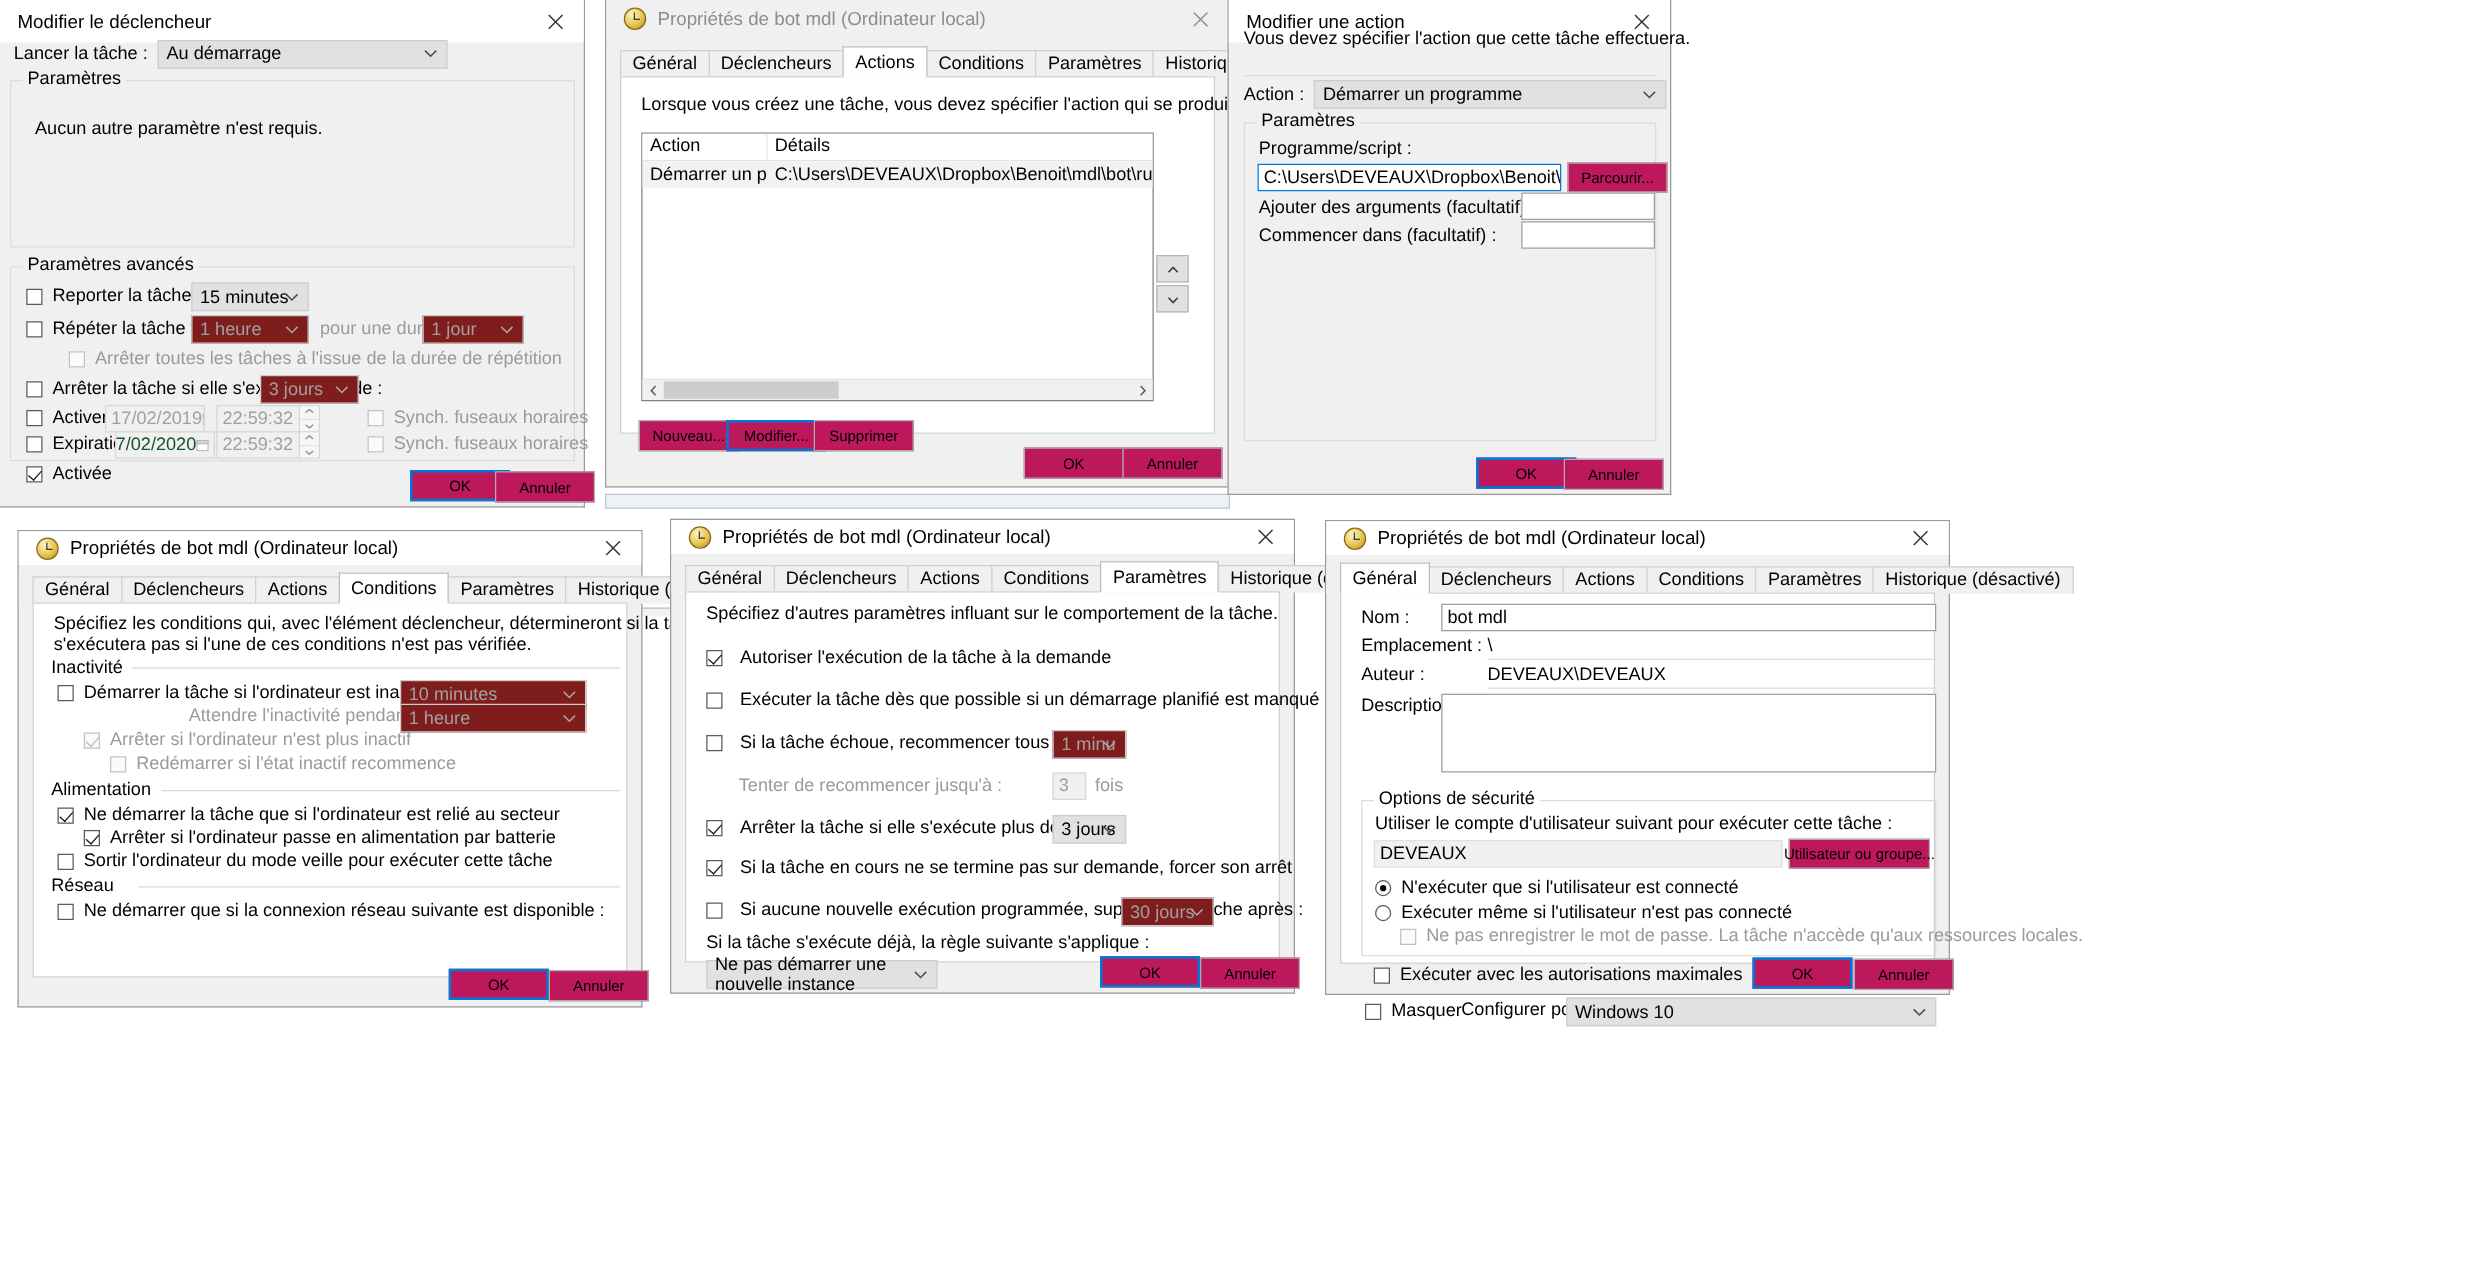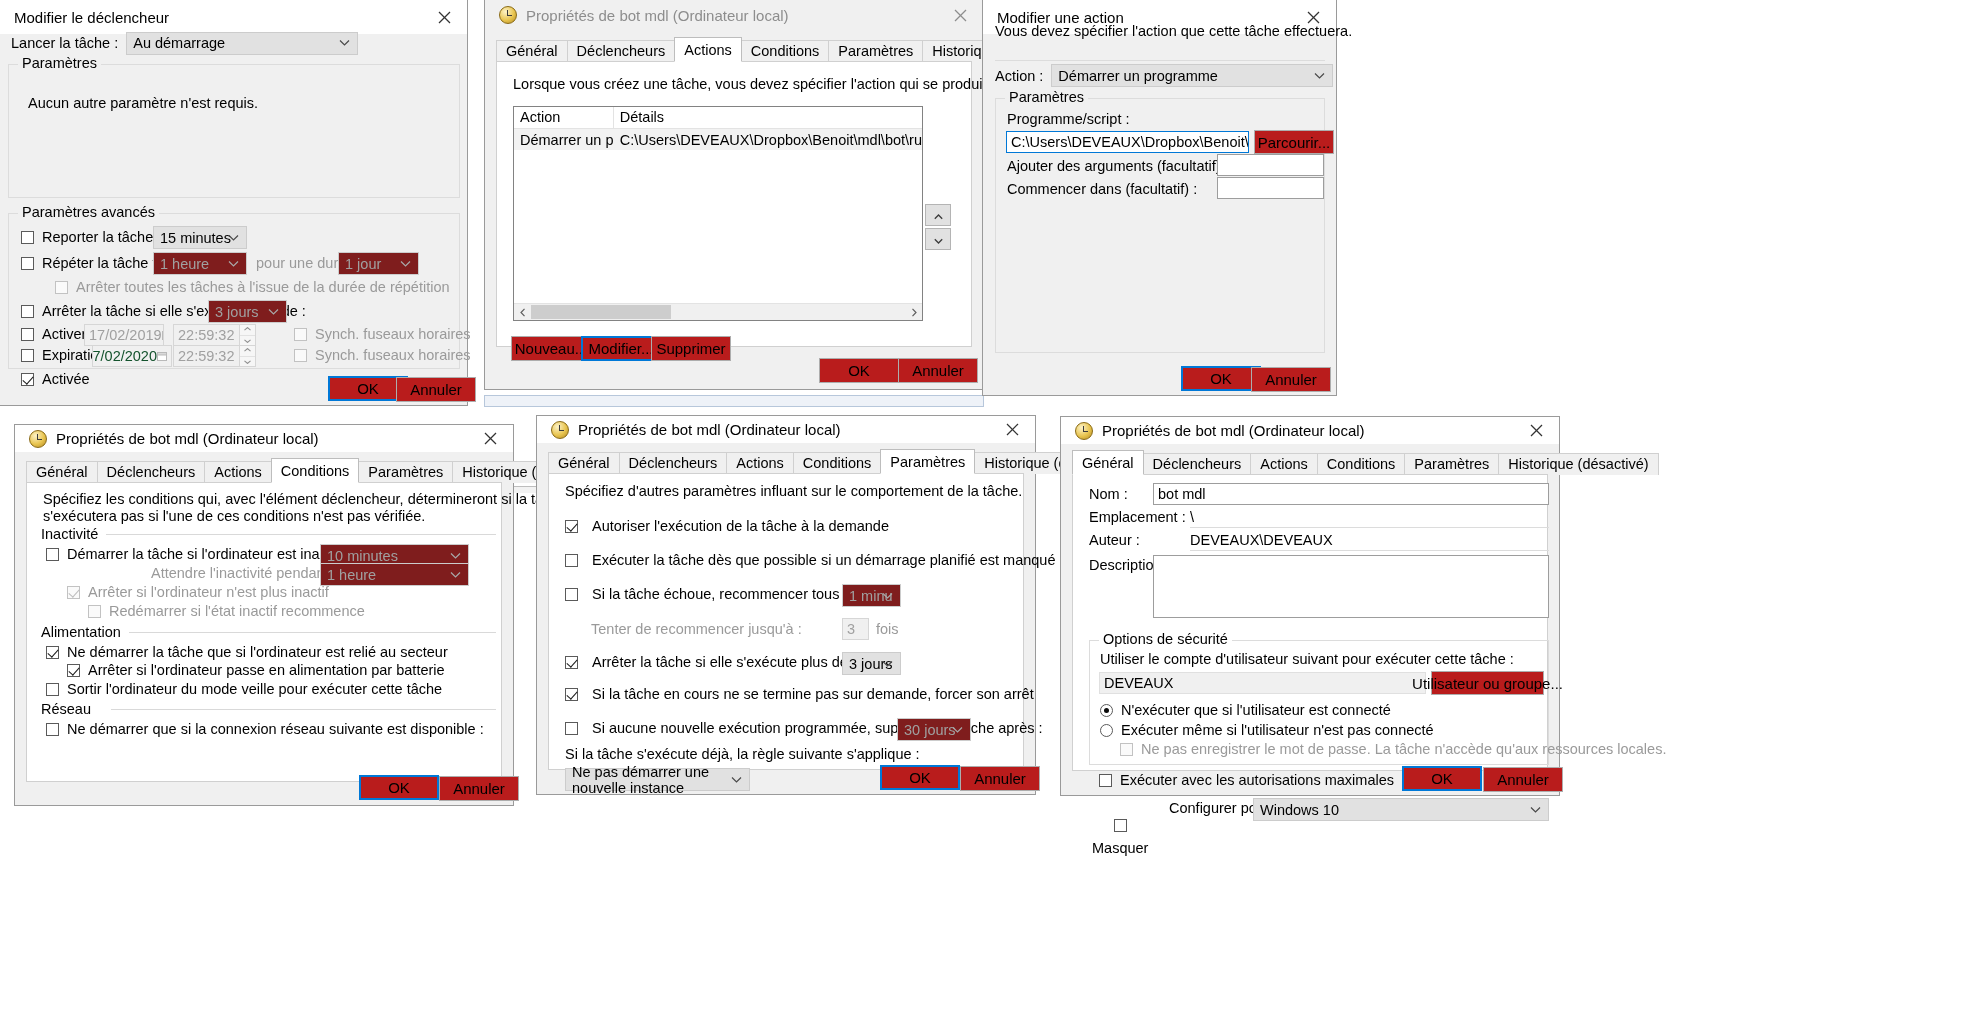--- a/index.html
+++ b/index.html
@@ -122,26 +122,26 @@
     display: flex; align-items: center;
     padding: 0 4px;
     font-size: 14.5px;
     color: #000;
     overflow: hidden; white-space: nowrap;
   }
   .txt.focused { border: 1px solid #0078d7; }
   .txt.readonly { background:#f0f0f0; border:1px solid #d6d6d6; }
 
   .btn {
-    background: #b91c1c;
+    background: #be185d;
     border: 1px solid #adadad;
     height: 25px;
     min-width: 80px;
     display: inline-flex; align-items: center; justify-content: center;
-    font-size: 15px;
+    font-size: 12px;
     color: #000;
     white-space: nowrap;
     padding: 0 8px;
   }
   .btn.default {
     border: 2px solid #0078d7;
   }
 
   .cb {
     width: 13px; height: 13px;
@@ -777,21 +777,21 @@
           <span class="cb dis"></span>
           <span class="lbl dim">Ne pas enregistrer le mot de passe. La tâche n'accède qu'aux ressources locales.</span>
         </div>
       </div>
 
       <div class="cbrow" style="position:absolute; left:26px; top:297px;">
         <span class="cb"></span>
         <span class="lbl">Exécuter avec les autorisations maximales</span>
       </div>
 
-      <div class="cbrow" style="position:absolute; left:19px; top:344px;flex-direction:column;">
+      <div class="cbrow" style="position:absolute; left:19px; top:326px;">
         <span class="cb"></span>
         <span class="lbl">Masquer</span>
       </div>
       <span class="lbl" style="position:absolute; left:96px; top:325px;">Configurer pour :</span>
       <div class="combo" style="position:absolute; left:180px; top:323px; width:296px;">
         <span>Windows 10</span>
         <span class="chev">
             <svg class="chev-svg" width="11" height="7" viewBox="0 0 11 7">
               <polyline points="1,1 5.5,5.5 10,1" fill="none" stroke="#4a4a4a" stroke-width="1.2"></polyline>
             </svg>

